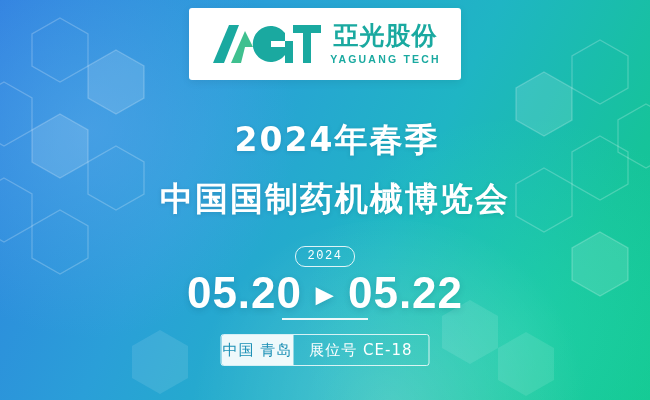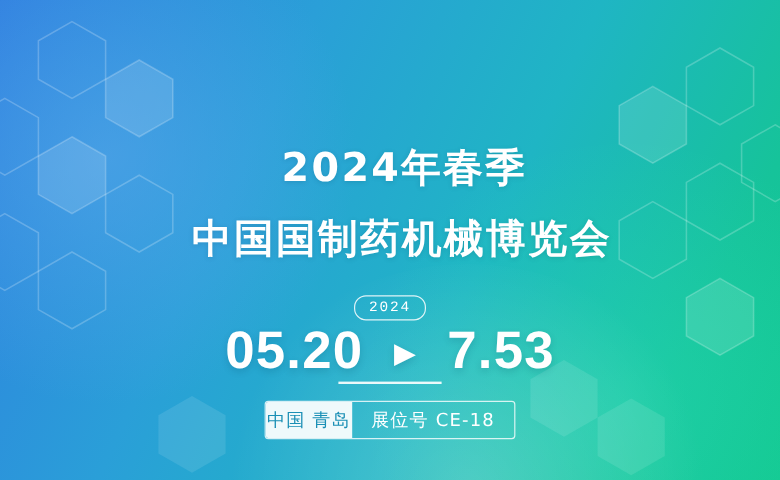--- a/index.html
+++ b/index.html
@@ -144,21 +144,21 @@
 
   
   .dates {
     position: absolute;
     left: 0;
     right: 0;
     top: 268px;
     display: flex;
     justify-content: center;
     align-items: center;
-    gap: 26px;
+    gap: 14px;
     color: #ffffff;
     font-family: "Liberation Sans", sans-serif;
     font-size: 44px;
     font-weight: bold;
     letter-spacing: 1px;
     text-shadow: 0 2px 6px rgba(0,60,90,0.18);
   }
   .date-arrow {
     font-size: 22px;
     line-height: 1;
@@ -239,34 +239,51 @@
       <polygon points="600,232 628,248 628,280 600,296 572,280 572,248"></polygon>
       <polygon points="116,50 144,66 144,98 116,114 88,98 88,66"></polygon>
     </g>
     <g fill="rgba(255,255,255,0.10)" stroke="none">
       <polygon points="470,300 498,316 498,348 470,364 442,348 442,316"></polygon>
       <polygon points="526,332 554,348 554,380 526,396 498,380 498,348"></polygon>
       <polygon points="160,330 188,346 188,378 160,394 132,378 132,346"></polygon>
     </g>
   </svg>
 
+  <div class="logo-card">
+    <span class="logo-mark">
+      <svg width="112" height="46" viewBox="0 0 112 46">
+
+        <path d="M4 42 L20 4 L30 4 L15 42 Z" fill="#1aa9a0"></path>
+        <path d="M22 42 L36 10 L44 26 L36 26 L32 42 Z" fill="#3fc08f"></path>
+
+        <path d="M76 12 a18 18 0 1 0 0 22 L76 26 L62 26 L62 20 L84 20 L84 42 L76 42 Z" fill="#1aa9a0"></path>
+
+        <path d="M84 4 L112 4 L112 12 L102 12 L102 42 L94 42 L94 12 L84 12 Z" fill="#1aa9a0"></path>
+      </svg>
+    </span>
+    <span class="logo-right">
+      <span class="logo-cn">亞光股份</span>
+      <span class="logo-en">YAGUANG TECH</span>
+    </span>
+  </div>
 
   <div class="headline">
     <div class="line1">2024年春季</div>
     <div class="line2">中国国制药机械博览会</div>
   </div>
 
   <div class="year-row">
     <span class="year-pill">2024</span>
   </div>
 
   <div class="dates">
     <span>05.20</span>
     <span class="date-arrow">▶</span>
-    <span>7.53</span>
+    <span>05.22</span>
   </div>
   <div class="date-underline"></div>
 
   <div class="footer">
     <div class="footer-left">中国 青岛</div>
     <div class="footer-right">展位号 CE-18</div>
   </div>
 
 </div>
 

